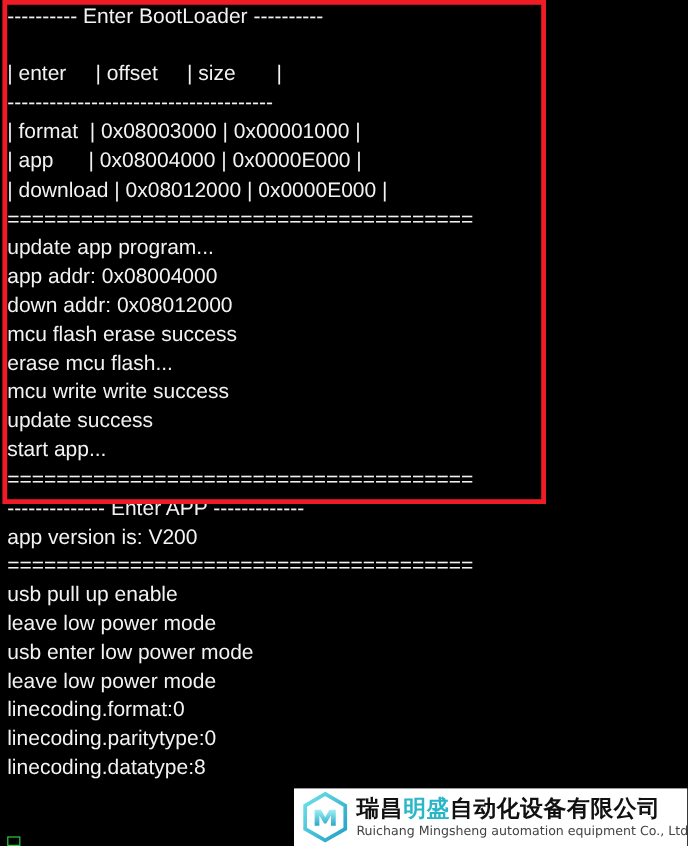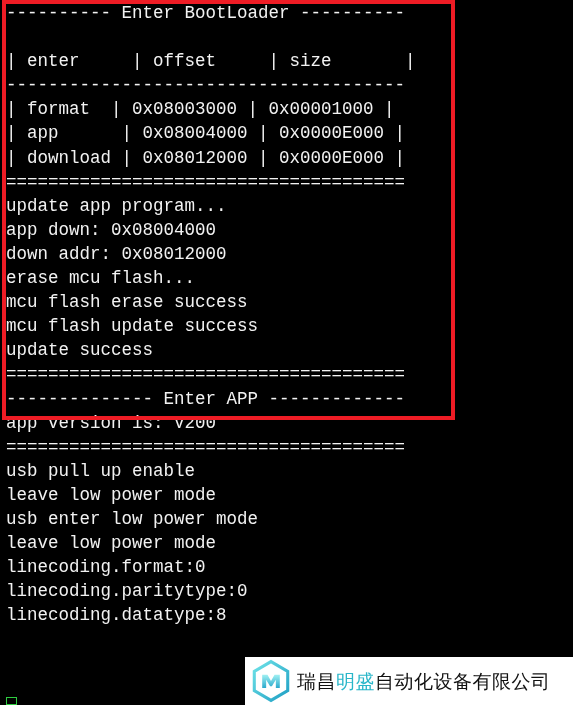--- a/index.html
+++ b/index.html
@@ -17,21 +17,21 @@
   }
   #console {
     position: absolute;
     top: 0;
     left: 0;
     width: 573px;
     padding: 0;
     margin: 0;
   }
   .line {
-    font-family: Liberation Mono, monospace;
+    font-family: Liberation Sans, sans-serif;
     font-size: 17.5px;
     line-height: 24.1px;
     height: 24.1px;
     color: #f2f2f2;
     white-space: pre;
     letter-spacing: 0px;
     padding-left: 6px;
     margin: 0;
   }
   .line:first-child {
@@ -80,21 +80,21 @@
   }
   #wm-text {
     display: flex;
     flex-direction: column;
     justify-content: center;
     margin-left: 4px;
   }
   .wm-cn {
     font-family: "DejaVu Sans", "Liberation Sans", sans-serif;
     font-size: 19px;
-    font-weight: normal;
+    font-weight: bold;
     color: #111111;
     line-height: 23px;
     white-space: nowrap;
     letter-spacing: 0.5px;
   }
   .wm-cn .hl { color: #29b6c9; }
   .wm-en {
     font-family: "DejaVu Sans", "Liberation Sans", sans-serif;
     font-size: 10.5px;
     color: #444444;
@@ -110,26 +110,27 @@
   <div id="console">
       <div class="line">---------- Enter BootLoader ----------</div>
       <div class="line"></div>
       <div class="line">| enter     | offset     | size       |</div>
       <div class="line">--------------------------------------</div>
       <div class="line">| format  | 0x08003000 | 0x00001000 |</div>
       <div class="line">| app      | 0x08004000 | 0x0000E000 |</div>
       <div class="line">| download | 0x08012000 | 0x0000E000 |</div>
       <div class="line">======================================</div>
       <div class="line">update app program...</div>
-      <div class="line">app down: 0x08004000</div>
+      <div class="line">app addr: 0x08004000</div>
       <div class="line">down addr: 0x08012000</div>
+      <div class="line">mcu flash erase success</div>
       <div class="line">erase mcu flash...</div>
-      <div class="line">mcu flash erase success</div>
-      <div class="line">mcu flash update success</div>
+      <div class="line">mcu write write success</div>
       <div class="line">update success</div>
+      <div class="line">start app...</div>
       <div class="line">======================================</div>
       <div class="line">-------------- Enter APP -------------</div>
       <div class="line">app version is: V200</div>
       <div class="line">======================================</div>
       <div class="line">usb pull up enable</div>
       <div class="line">leave low power mode</div>
       <div class="line">usb enter low power mode</div>
       <div class="line">leave low power mode</div>
       <div class="line">linecoding.format:0</div>
       <div class="line">linecoding.paritytype:0</div>
@@ -155,16 +156,17 @@
         </defs>
         <polygon points="50,6 88,28 88,72 50,94 12,72 12,28" fill="none" stroke="url(#gHex)" stroke-width="7"></polygon>
         <polygon points="50,16 79,33 79,67 50,84 21,67 21,33" fill="#ffffff"></polygon>
         <path d="M30 66 L30 36 L42 36 L50 50 L58 36 L70 36 L70 66 L61 66 L61 47 L52 62 L48 62 L39 47 L39 66 Z" fill="url(#gM)"></path>
       </svg>
     </div>
     <div id="wm-text">
       <div class="wm-cn">
         <span>瑞昌</span><span class="hl">明盛</span><span>自动化设备有限公司</span>
       </div>
+      <div class="wm-en">Ruichang Mingsheng automation equipment Co., Ltd</div>
     </div>
   </div>
 
 </div>
 
 </body></html>

